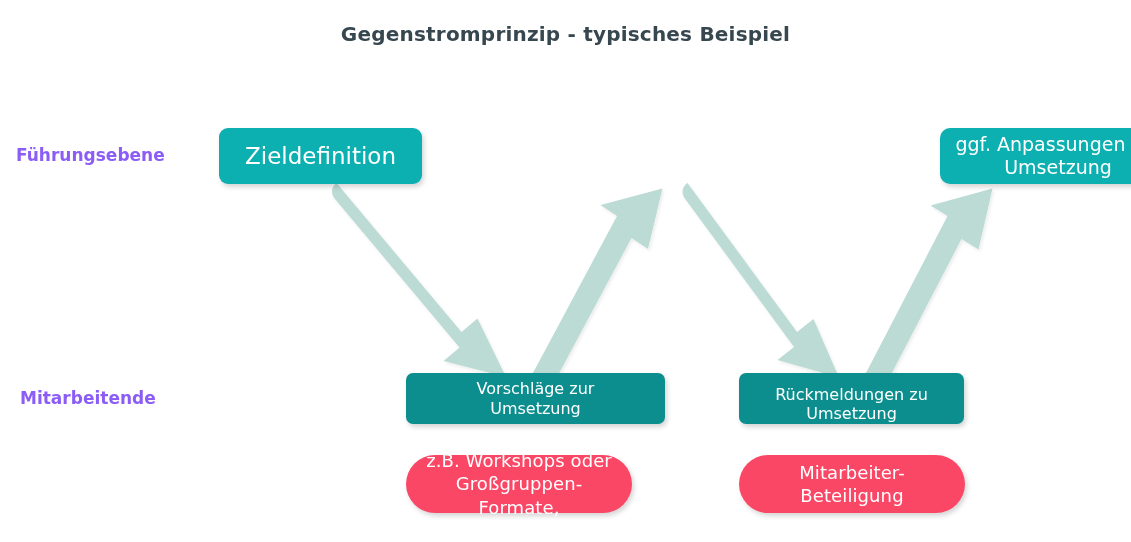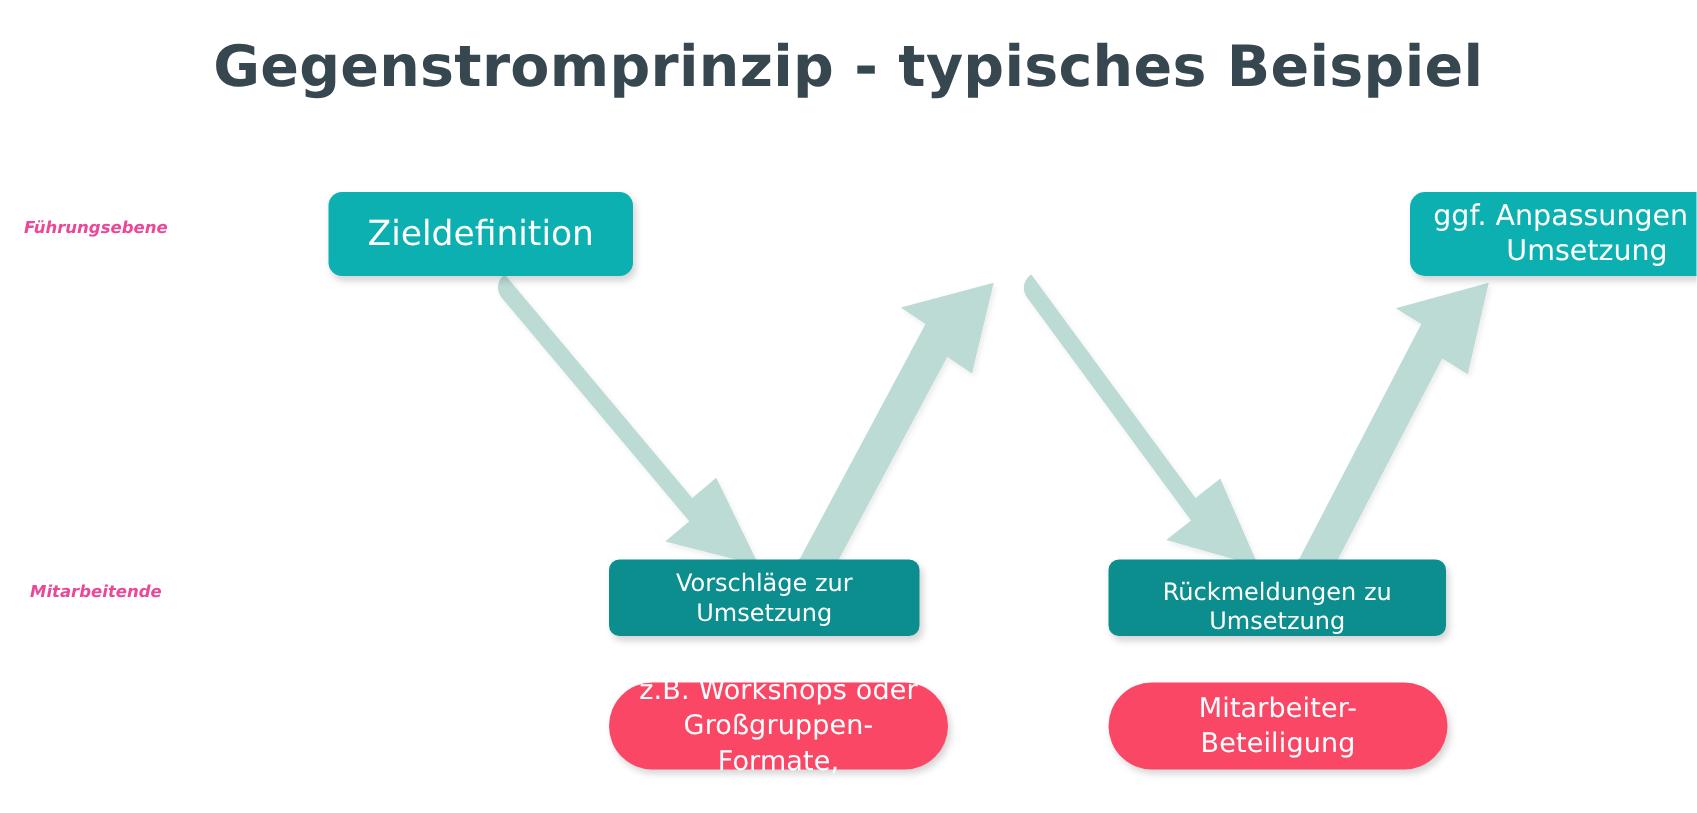--- a/index.html
+++ b/index.html
@@ -20,35 +20,34 @@
     background: #ffffff;
   }
 
   
   .title {
     position: absolute;
     left: 0;
     top: 22px;
     width: 1131px;
     text-align: center;
-    font-size: 38px;
+    font-size: 20px;
     font-weight: 700;
     color: #37474f;
     letter-spacing: 0.2px;
     white-space: nowrap;
   }
 
   
   .row-label {
     position: absolute;
-    font-size: 11px;
+    font-size: 17px;
     font-weight: 700;
-    color: #ec4899;
+    color: #8b5cf6;
     white-space: nowrap;
-    font-style: italic;
   }
   #lbl-fuehrung { left: 16px; top: 145px; }
   #lbl-mitarbeit { left: 20px; top: 388px; }
 
   
   .arrow-layer {
     position: absolute;
     left: 0;
     top: 0;
     width: 1131px;
@@ -88,21 +87,21 @@
   }
 
   
   .node.mid {
     background: #0C8E8E;
     border-radius: 7px;
     font-size: 16px;
     font-weight: 400;
   }
   #node-vorschlaege {
-    left: 406px; top: 373px; width: 207px; height: 51px;
+    left: 406px; top: 373px; width: 259px; height: 51px;
   }
   #node-rueckmeldungen {
     left: 739px; top: 373px; width: 225px; height: 51px; align-items: flex-end;
   }
 
   
   .node.pill {
     background: #FB4766;
     border-radius: 34px;
     font-size: 18px;

